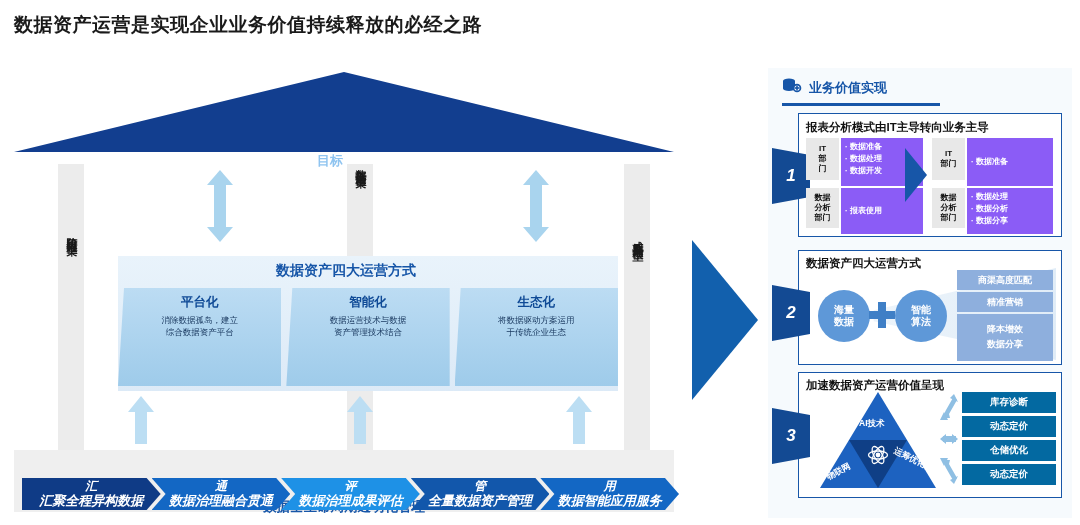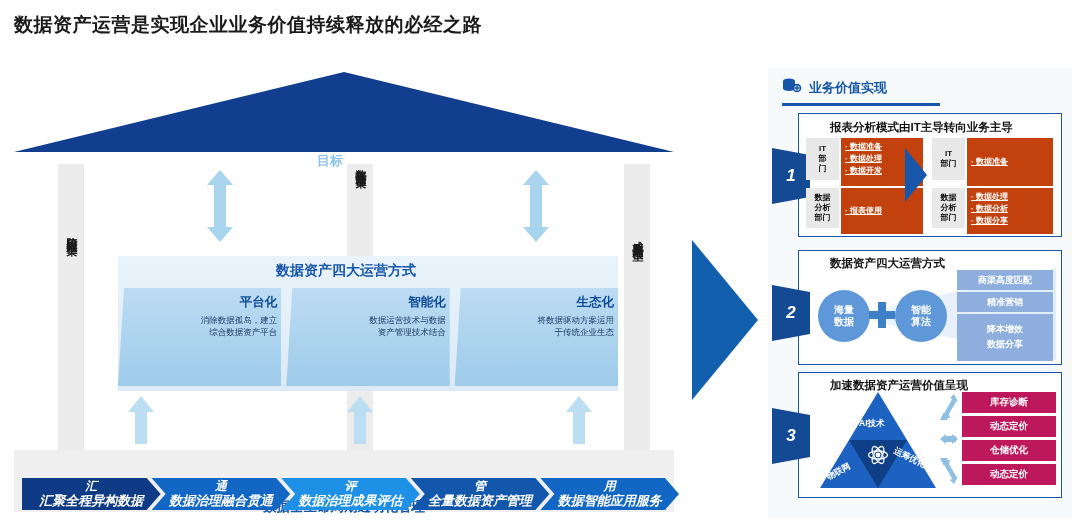--- a/index.html
+++ b/index.html
@@ -55,21 +55,21 @@
   #dbl-2{left:523px;top:110px;}
 
   
   #modes-band{position:absolute;left:118px;top:196px;width:500px;height:135px;
         background:linear-gradient(180deg,#e9f3fb 0%,#dceaf7 100%);}
   #modes-title{position:absolute;left:118px;top:202px;width:456px;text-align:center;
         font-size:14px;font-weight:bold;color:#1756a8;}
   #modes-row{position:absolute;left:118px;top:228px;width:500px;height:98px;
         display:flex;gap:5px;}
   .mode-card{flex:1;background:linear-gradient(180deg,#bcdcf3 0%,#9ecbea 100%);
-        padding:6px 4px 4px;text-align:right;position:relative;
+        padding:6px 4px 4px;text-align:center;position:relative;
         clip-path:polygon(6px 0,100% 0,100% 100%,0 100%);}
   .mode-card .mc-h{font-size:12.5px;font-weight:bold;color:#0f4a96;margin-bottom:3px;}
   .mode-card .mc-b{font-size:8.5px;color:#17365d;line-height:1.45;font-weight:normal;}
 
   
   .up-arrow{position:absolute;width:26px;height:48px;}
   .up-arrow .shaft{position:absolute;left:7px;top:15px;width:12px;height:33px;background:#bcdef3;}
   .up-arrow .head{position:absolute;left:0;top:0;width:0;height:0;
         border-left:13px solid transparent;border-right:13px solid transparent;
         border-bottom:16px solid #bcdef3;}
@@ -99,42 +99,42 @@
   #right-panel{position:absolute;left:768px;top:68px;width:304px;height:450px;
         background:#f6fafd;}
   #rp-head{position:absolute;left:782px;top:76px;height:24px;display:flex;align-items:center;gap:7px;}
   #rp-head .rh-t{font-size:13px;font-weight:bold;color:#1756a8;}
   #rp-rule{position:absolute;left:782px;top:103px;width:158px;height:2.5px;background:#1756a8;}
 
   .sec{position:absolute;left:798px;width:262px;border:1.6px solid #1756a8;background:#fff;}
   #sec1{top:113px;height:122px;}
   #sec2{top:250px;height:113px;}
   #sec3{top:372px;height:124px;}
-  .sec-title{position:absolute;font-size:11.5px;font-weight:bold;color:#111;white-space:nowrap;margin-left:24px;}
+  .sec-title{position:absolute;font-size:11.5px;font-weight:bold;color:#111;white-space:nowrap;}
   #t1{left:806px;top:120px;}
   #t2{left:806px;top:256px;}
   #t3{left:806px;top:378px;}
 
   .numtab{position:absolute;left:772px;width:38px;height:56px;background:#134a93;
         clip-path:polygon(0 0,100% 7px,100% calc(100% - 7px),0 100%);
         display:flex;align-items:center;justify-content:center;
         color:#fff;font-size:17px;font-weight:bold;font-style:italic;}
   #n1{top:148px;}
   #n2{top:285px;}
   #n3{top:408px;}
 
   
   .s1wrap{position:absolute;top:138px;display:flex;flex-direction:column;gap:2px;}
   #s1-left{left:806px;}
   #s1-right{left:932px;}
   .s1row{display:flex;gap:2px;}
   .s1dept{width:33px;background:#e8e8e8;color:#0d0d0d;font-size:8px;font-weight:bold;
         display:flex;align-items:center;justify-content:center;text-align:center;line-height:1.25;}
-  .s1items{background:#c2410c;color:#fff;font-size:8px;font-weight:bold;
-        padding:3px 4px;line-height:1.5;text-decoration:underline;}
+  .s1items{background:#8b5cf6;color:#fff;font-size:8px;font-weight:bold;
+        padding:3px 4px;line-height:1.5;}
   .s1items div{white-space:nowrap;}
   .s1items div:before{content:"·  ";}
   #s1arrow{position:absolute;left:905px;top:148px;width:22px;height:54px;background:#1756a8;
         clip-path:polygon(0 0,100% 50%,0 100%);}
 
   
   #s2-fan{position:absolute;left:862px;top:268px;width:194px;height:92px;
         background:linear-gradient(100deg,#eef5fb,#e0ecf7);
         clip-path:polygon(6% 46%,100% 0,100% 100%,6% 58%);}
   .bubble{position:absolute;border-radius:50%;background:#5e98d8;
@@ -159,21 +159,21 @@
         background:#0f3f86;clip-path:polygon(50% 100%,100% 0,0 0);}
   #tri .tl{position:absolute;color:#fff;font-size:8.5px;font-weight:bold;white-space:nowrap;}
   #tl-ai{left:39px;top:26px;}
   #tl-iot{left:6px;top:74px;transform:rotate(-28deg);}
   #tl-opt{left:72px;top:64px;transform:rotate(26deg);line-height:1.2;}
   #atom{position:absolute;left:47px;top:52px;width:22px;height:22px;}
   #s3-arrows{position:absolute;left:940px;top:392px;width:20px;height:96px;}
   .da{position:absolute;left:0;width:18px;height:26px;}
   .da svg{display:block}
   #s3-out{position:absolute;left:962px;top:392px;width:94px;display:flex;flex-direction:column;gap:3px;}
-  #s3-out .o{background:#be185d;color:#fff;font-size:9.5px;font-weight:bold;text-align:center;padding:4px 0;}
+  #s3-out .o{background:#0369a1;color:#fff;font-size:9.5px;font-weight:bold;text-align:center;padding:4px 0;}
 </style>
 </head>
 <body>
 
 <div id="page-title">数据资产运营是实现企业业务价值持续释放的必经之路</div>
 
 <div id="house">
 
   <div id="roof"></div>
   <div id="roof-goal">目标</div>

